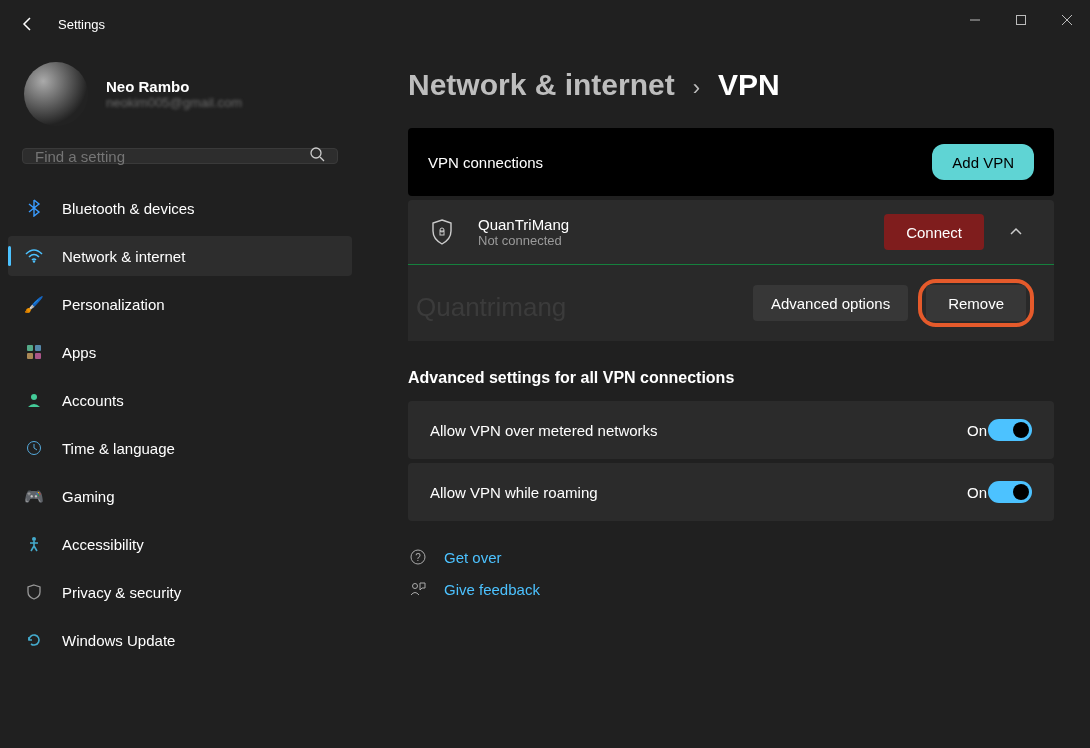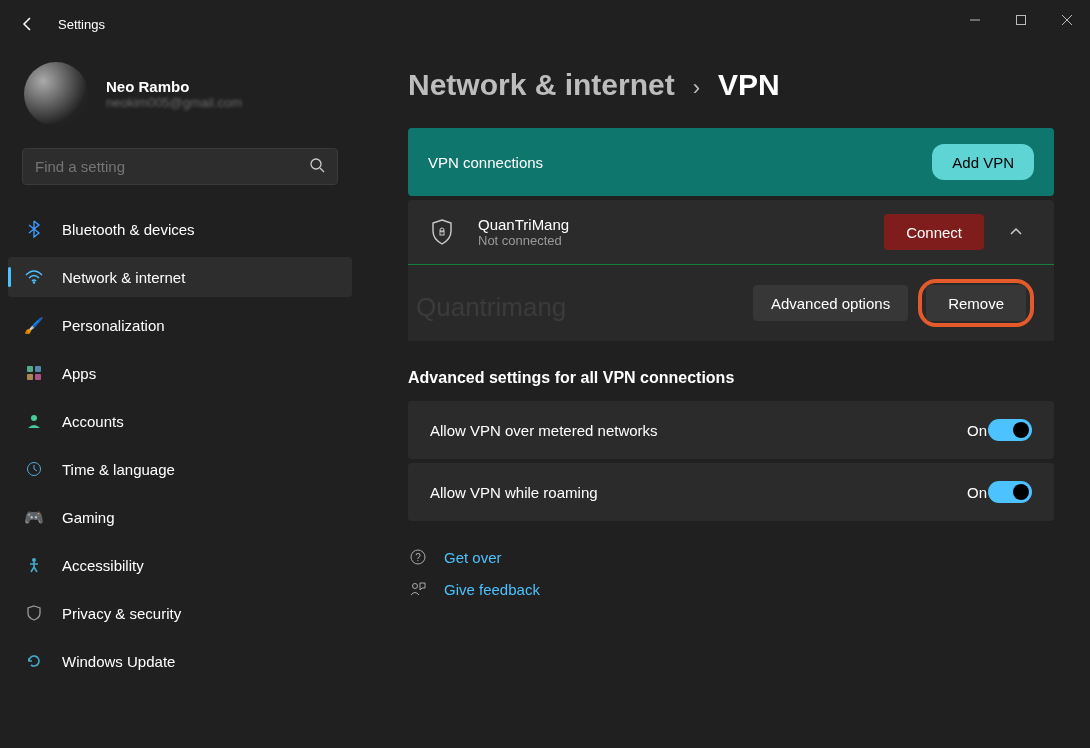--- a/index.html
+++ b/index.html
@@ -9,35 +9,35 @@
   .titlebar .title { font-size: 13px; color: #fff; }
   .win-controls { position: absolute; top: 0; right: 0; display: flex; height: 40px; }
   .win-controls div { width: 46px; height: 40px; display: flex; align-items: center; justify-content: center; cursor: pointer; color: #bbb; }
   .layout { display: flex; height: 700px; }
   .sidebar { width: 360px; padding: 8px 0 0 0; overflow: hidden; }
   .profile { display: flex; align-items: center; padding: 6px 24px 22px 24px; }
   .avatar { width: 64px; height: 64px; border-radius: 50%; background: radial-gradient(circle at 30% 30%, #aaa, #222 70%); margin-right: 18px; flex-shrink: 0; }
   .user-name { font-size: 15px; font-weight: 600; }
   .user-email { font-size: 13px; color: #6a6a6a; filter: blur(1.5px); }
   .search-wrap { padding: 0 22px 24px 22px; }
-  .search { width: 100%; height: 37px; background: #2d2d2d; border: 1px solid #3a3a3a; border-radius: 4px; display: flex; align-items: center; padding: 0 12px; }
+  .search { width: 100%; height: 16px; background: #2d2d2d; border: 1px solid #3a3a3a; border-radius: 4px; display: flex; align-items: center; padding: 0 12px; }
   .search input { flex: 1; background: transparent; border: none; outline: none; color: #ccc; font-size: 15px; }
   .search .sicon { color: #ccc; }
   .nav { padding: 0 8px; }
   .nav-item { display: flex; align-items: center; height: 40px; padding: 0 16px; border-radius: 4px; margin-bottom: 8px; cursor: pointer; position: relative; }
   .nav-item.active { background: #2d2d2d; }
   .nav-item.active::before { content: ""; position: absolute; left: 0; top: 10px; bottom: 10px; width: 3px; background: #4cc2ff; border-radius: 2px; }
   .nav-icon { width: 20px; height: 20px; margin-right: 18px; display: flex; align-items: center; justify-content: center; font-size: 16px; }
   .nav-label { font-size: 15px; color: #fff; }
   .content { flex: 1; padding: 20px 36px 0 48px; overflow: hidden; }
   .breadcrumb { display: flex; align-items: baseline; gap: 18px; margin-bottom: 26px; }
   .bc-parent { font-size: 30px; font-weight: 600; color: #bdbdbd; }
   .bc-sep { font-size: 22px; color: #bdbdbd; }
   .bc-current { font-size: 30px; font-weight: 600; color: #fff; }
-  .card { background: #0f766e; border-radius: 4px; margin-bottom: 4px; }
+  .card { background: #000000; border-radius: 4px; margin-bottom: 4px; }
   .card-row { display: flex; align-items: center; padding: 16px 20px; min-height: 64px; }
   .card-label { font-size: 15px; color: #fff; }
   .add-vpn { margin-left: auto; background: #5fd4d4; color: #000; border: none; height: 36px; padding: 0 20px; border-radius: 12px; font-size: 15px; cursor: pointer; }
   .conn-card { background: #2b2b2b; border-radius: 4px; margin-bottom: 28px; }
   .conn-head { display: flex; align-items: center; padding: 14px 20px; }
   .shield { width: 28px; height: 28px; margin-right: 22px; display: flex; align-items: center; justify-content: center; }
   .conn-info .cname { font-size: 15px; }
   .conn-info .cstatus { font-size: 13px; color: #9a9a9a; }
   .connect-btn { margin-left: auto; background: #7f1d1d; color: #fff; border: none; height: 36px; padding: 0 22px; border-radius: 4px; font-size: 15px; cursor: pointer; }
   .chev { width: 36px; height: 36px; display: flex; align-items: center; justify-content: center; margin-left: 14px; cursor: pointer; }

